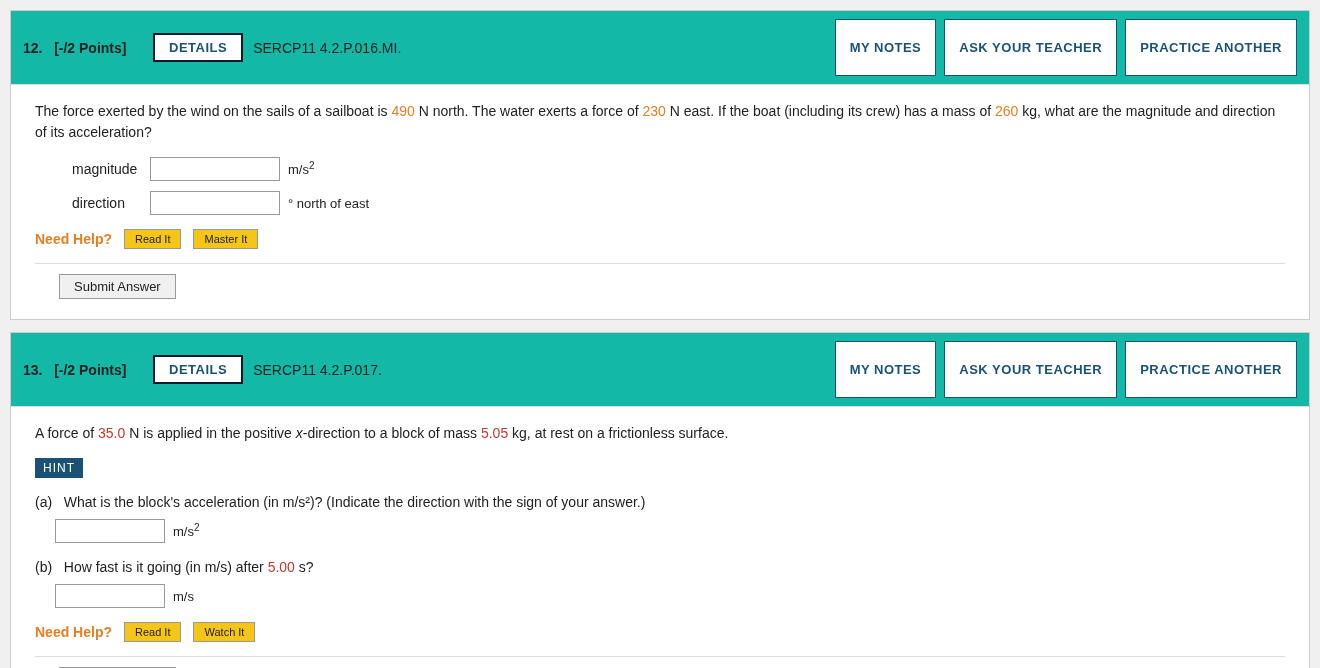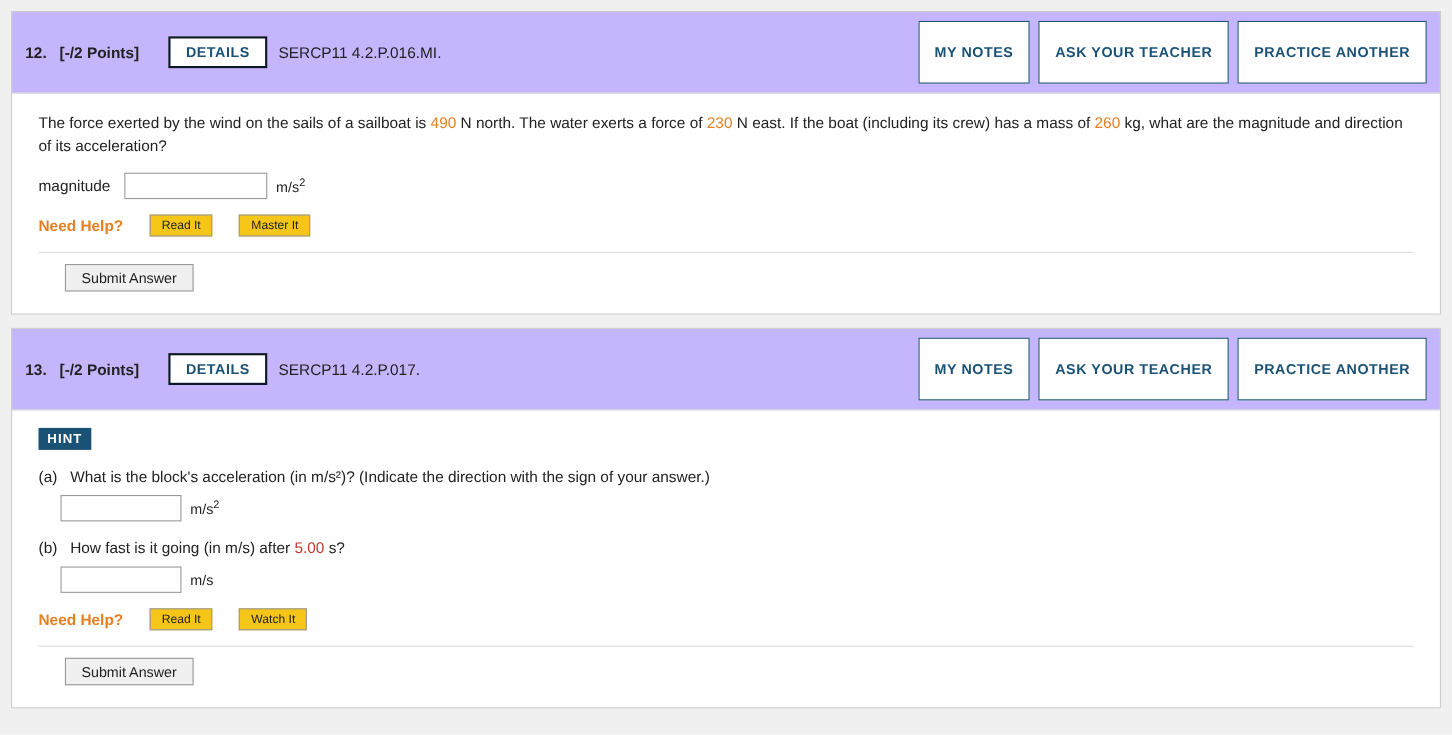--- a/index.html
+++ b/index.html
@@ -18,21 +18,21 @@
     .question-block {
       background: #fff;
       border: 1px solid #ccc;
       margin-bottom: 12px;
     }
     .question-header {
       display: flex;
       align-items: center;
       padding: 8px 12px;
       border-bottom: 1px solid #ddd;
-      background: #c4b5fd;
+      background: #14b8a6;
       gap: 10px;
     }
     .question-number {
       font-weight: bold;
       font-size: 14px;
       min-width: 120px;
     }
     .btn-details {
       border: 2px solid #0f172a;
       color: #1a5276;
@@ -76,37 +76,38 @@
     .input-row {
       display: flex;
       align-items: center;
       gap: 8px;
       margin-bottom: 10px;
       margin-left: 0;
     }
     .input-label {
       min-width: 70px;
       color: #222;
+      margin-left: 37px;
     }
     .answer-input {
       border: 1px solid #999;
       padding: 3px 5px;
       font-size: 13px;
       width: 130px;
       height: 24px;
     }
     .unit-label {
       color: #222;
       font-size: 13px;
     }
     sup { font-size: 10px; }
     .need-help-row {
       display: flex;
       align-items: center;
-      gap: 24px;
+      gap: 12px;
       margin-top: 14px;
       margin-bottom: 14px;
     }
     .need-help-label {
       color: #e67e22;
       font-weight: bold;
       font-size: 14px;
     }
     .btn-help {
       border: 1px solid #999;
@@ -124,21 +125,21 @@
       border: 1px solid #999;
       background: #f0f0f0;
       padding: 4px 14px;
       font-size: 13px;
       cursor: pointer;
       color: #222;
     }
     .hint-box {
       background: #1a5276;
       color: #fff;
-      font-weight: bold;
+      font-weight: normal;
       font-size: 12px;
       padding: 3px 8px;
       display: inline-block;
       margin-bottom: 14px;
       letter-spacing: 1px;
     }
     .part-row {
       margin-bottom: 14px;
     }
     .part-label {
@@ -186,20 +187,25 @@
     </div>
     <div class="question-body">
       <div class="question-text">
         <span>The force exerted by the wind on the sails of a sailboat is </span><span class="highlight-orange">490</span><span> N north. The water exerts a force of </span><span class="highlight-orange">230</span><span> N east. If the boat (including its crew) has a mass of </span><span class="highlight-orange">260</span><span> kg, what are the magnitude and direction of its acceleration?</span>
       </div>
       <div class="input-row">
         <span class="input-label">magnitude</span>
         <input class="answer-input" type="text" style="">
         <span class="unit-label">m/s<sup>2</sup></span>
       </div>
+      <div class="input-row">
+        <span class="input-label">direction</span>
+        <input class="answer-input" type="text" style="">
+        <span class="unit-label">° north of east</span>
+      </div>
       <div class="need-help-row">
         <span class="need-help-label">Need Help?</span>
         <button class="btn-help">Read It</button>
         <button class="btn-help">Master It</button>
       </div>
       <hr class="section-divider">
       <div class="submit-row">
         <button class="btn-submit">Submit Answer</button>
       </div>
     </div>
@@ -214,20 +220,23 @@
       </span>
       <button class="btn-details">DETAILS</button>
       <span class="question-id">SERCP11 4.2.P.017.</span>
       <div class="header-buttons">
         <button class="btn-header">MY NOTES</button>
         <button class="btn-header">ASK YOUR TEACHER</button>
         <button class="btn-header">PRACTICE ANOTHER</button>
       </div>
     </div>
     <div class="question-body">
+      <div class="question-text">
+        <span>A force of </span><span class="highlight-red">35.0</span><span> N is applied in the positive </span><em>x</em><span>-direction to a block of mass </span><span class="highlight-red">5.05</span><span> kg, at rest on a frictionless surface.</span>
+      </div>
       <div class="hint-box">HINT</div>
       
       <div class="part-row">
         <div class="part-label">
           <span>(a)</span>
           &nbsp;
           <span>What is the block's acceleration (in m/s²)? (Indicate the direction with the sign of your answer.)</span>
         </div>
         <div class="part-input-row">
           <input class="answer-input-sm" type="text" style="">

